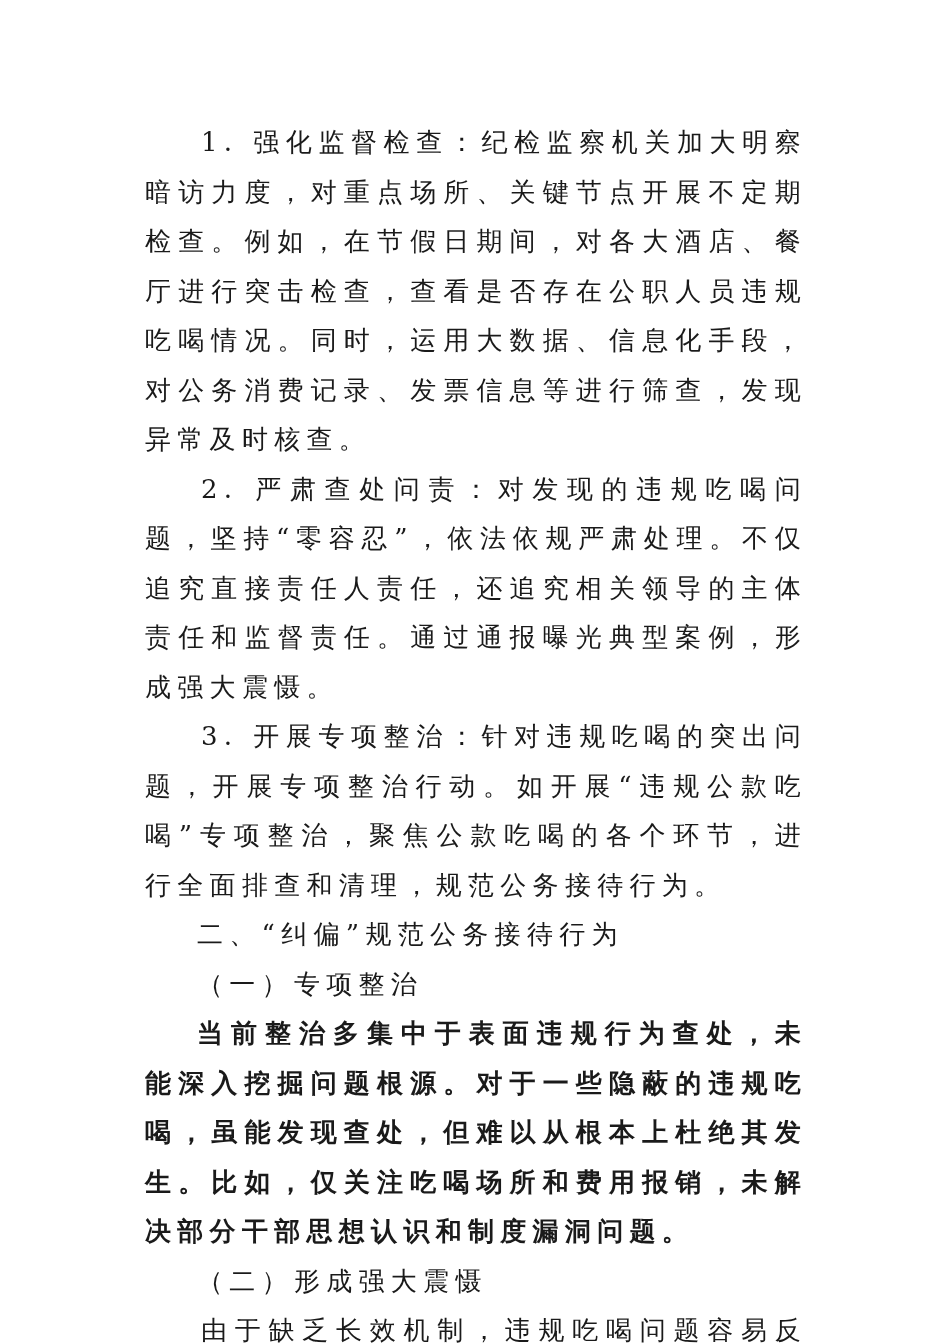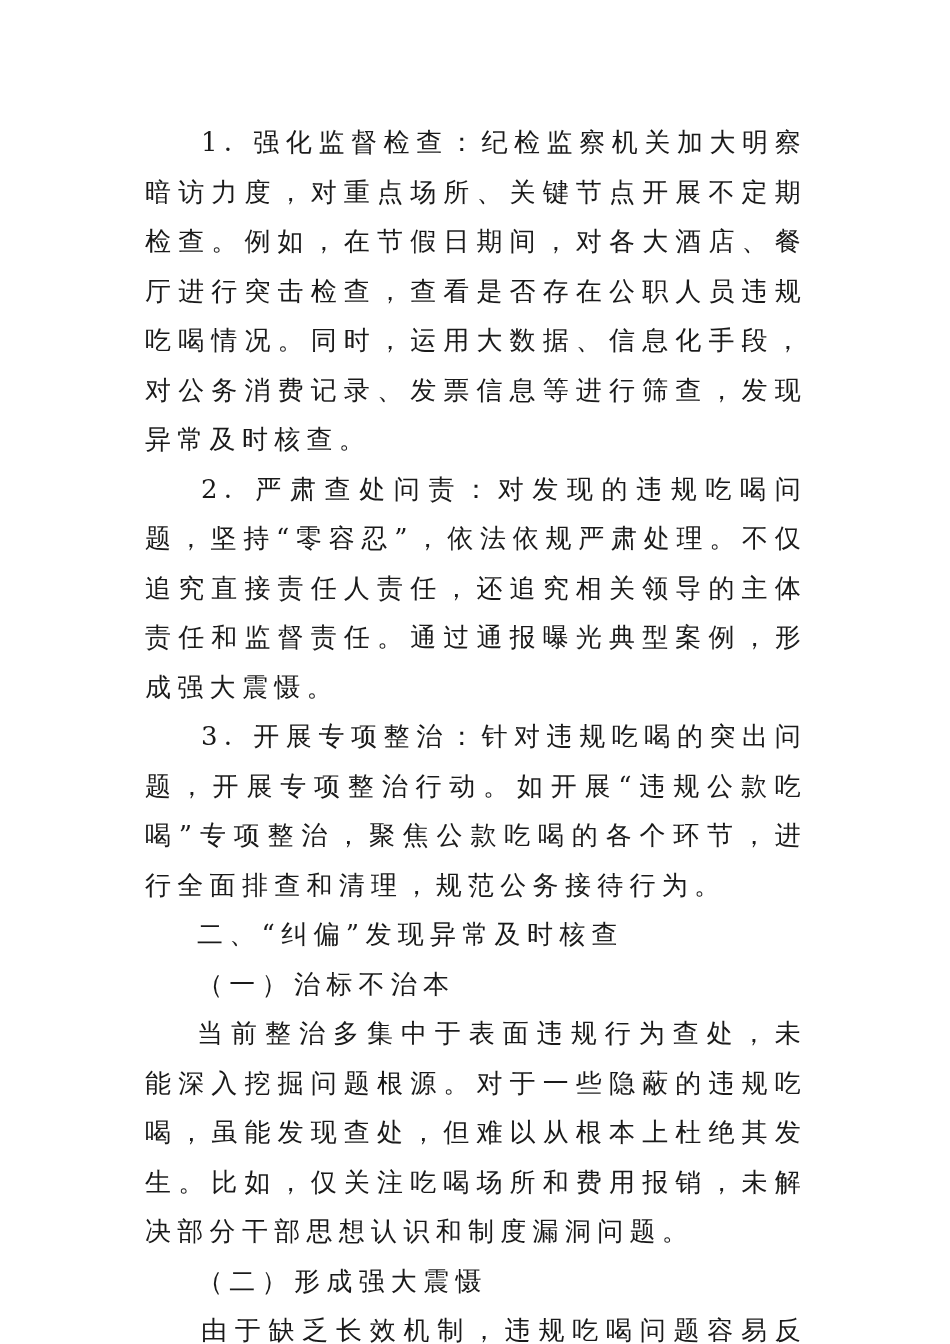--- a/index.html
+++ b/index.html
@@ -48,18 +48,18 @@
       padding-left: 52px;
     }
   </style>
 </head>
 <body>
 
 <div class="page">
   <p class="para indent">1. 强化监督检查：纪检监察机关加大明察暗访力度，对重点场所、关键节点开展不定期检查。例如，在节假日期间，对各大酒店、餐厅进行突击检查，查看是否存在公职人员违规吃喝情况。同时，运用大数据、信息化手段，对公务消费记录、发票信息等进行筛查，发现异常及时核查。</p>
   <p class="para indent">2. 严肃查处问责：对发现的违规吃喝问题，坚持“零容忍”，依法依规严肃处理。不仅追究直接责任人责任，还追究相关领导的主体责任和监督责任。通过通报曝光典型案例，形成强大震慑。</p>
   <p class="para indent">3. 开展专项整治：针对违规吃喝的突出问题，开展专项整治行动。如开展“违规公款吃喝”专项整治，聚焦公款吃喝的各个环节，进行全面排查和清理，规范公务接待行为。</p>
-  <p class="heading">二、“纠偏”发现异常及时核查</p>
-  <p class="subheading">（一）治标不治本</p>
-  <p class="para" style="text-indent:52px;">当前整治多集中于表面违规行为查处，未能深入挖掘问题根源。对于一些隐蔽的违规吃喝，虽能发现查处，但难以从根本上杜绝其发生。比如，仅关注吃喝场所和费用报销，未解决部分干部思想认识和制度漏洞问题。</p>
+  <p class="heading">二、“纠偏”规范公务接待行为</p>
+  <p class="subheading">（一）专项整治</p>
+  <p class="para" style="text-indent:52px;font-weight:bold;">当前整治多集中于表面违规行为查处，未能深入挖掘问题根源。对于一些隐蔽的违规吃喝，虽能发现查处，但难以从根本上杜绝其发生。比如，仅关注吃喝场所和费用报销，未解决部分干部思想认识和制度漏洞问题。</p>
   <p class="subheading">（二）形成强大震慑</p>
   <p class="para indent">由于缺乏长效机制，违规吃喝问题容易反弹。一旦监督检查力度减弱，一些干部可能故态复萌。部分单位在专项整治期间收敛，但过后又出现违规吃喝现象。</p>
 </div>
 
 </body></html>

